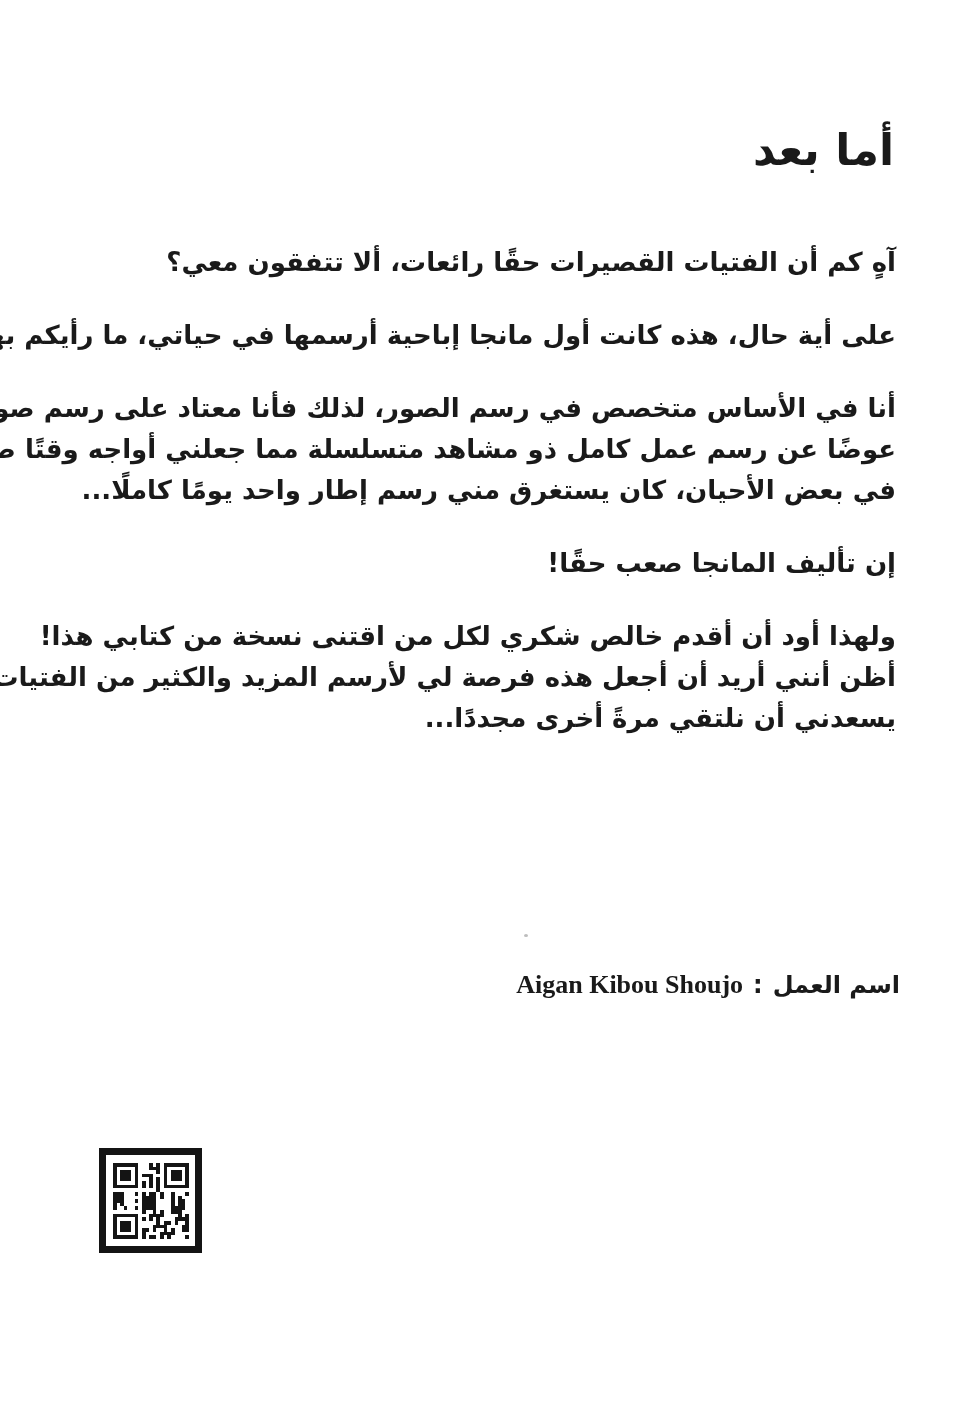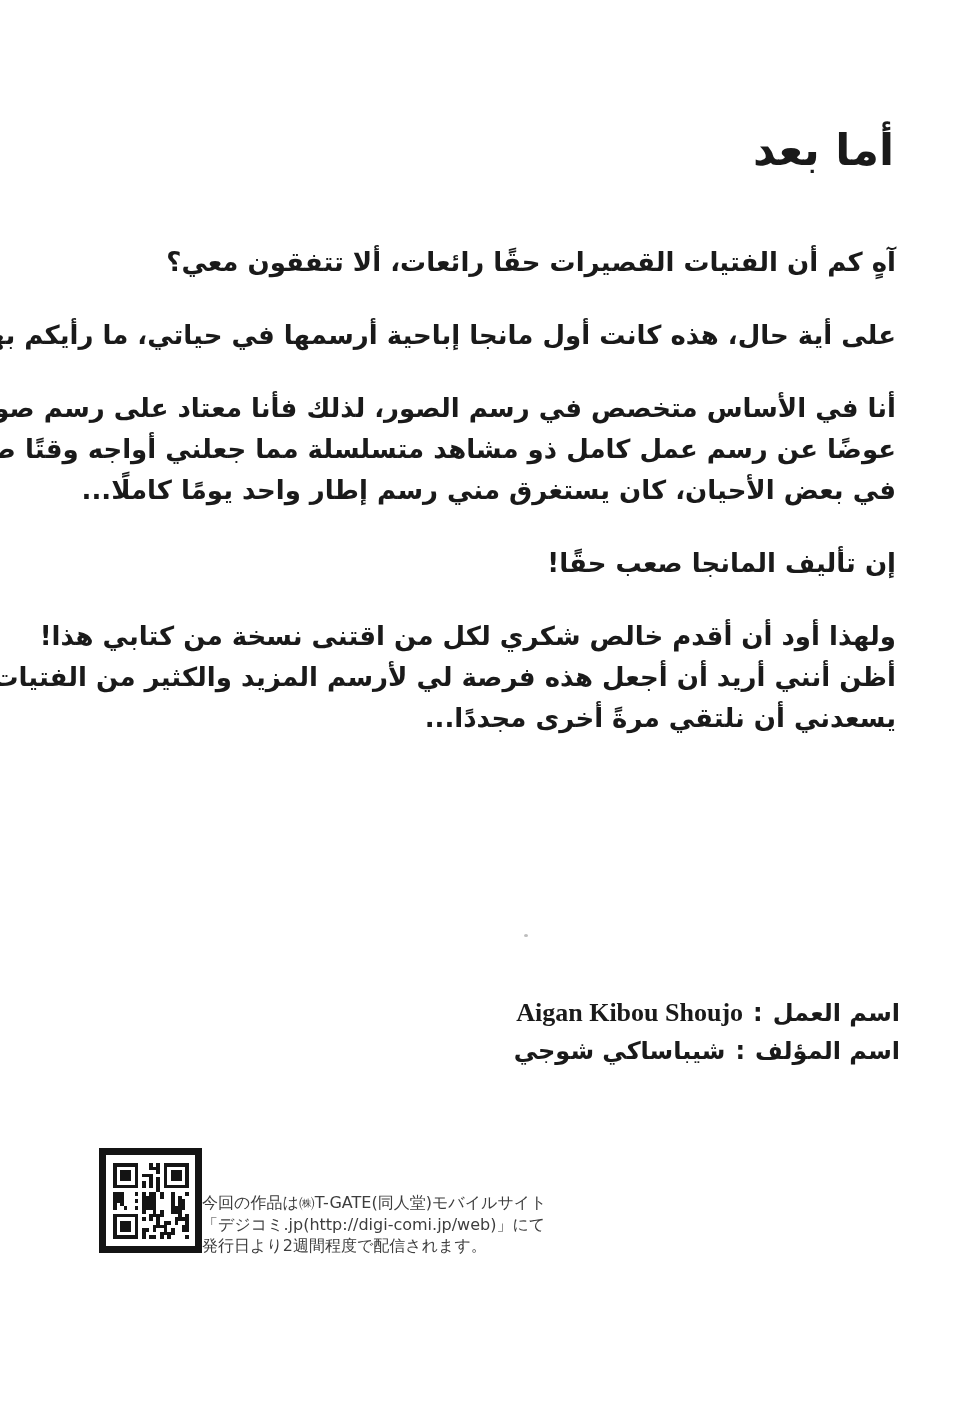--- a/index.html
+++ b/index.html
@@ -23,25 +23,24 @@
   .body-text {
     position:absolute; top:242px; right:84px;
     direction:rtl; text-align:right;
     font-size:26px; font-weight:bold;
     line-height:41px;
   }
   .para { margin-bottom:32px; }
   .para .line { white-space:nowrap; }
   .credits {
     position:absolute; top:966px; right:80px;
-    direction:rtl; text-align:right;
+    direction:rtl; text-align:left;
     font-size:24px; font-weight:bold;
     line-height:38px;
     white-space:nowrap;
-    margin-top:28px;
   }
   .credit-row .c-colon { margin:0 10px; }
   .credit-row .c-value.latin {
     font-family:"Liberation Serif", serif;
     font-size:26px; font-weight:bold;
   }
   .qr-box {
     position:absolute; left:99px; top:1148px;
     width:103px; height:105px;
     border:7px solid var(--qr-border, #141414);
@@ -88,23 +87,20 @@
     <div class="para">
       <div class="line">ولهذا أود أن أقدم خالص شكري لكل من اقتنى نسخة من كتابي هذا!</div>
       <div class="line">أظن أنني أريد أن أجعل هذه فرصة لي لأرسم المزيد والكثير من الفتيات، لذا سوف</div>
       <div class="line">يسعدني أن نلتقي مرةً أخرى مجددًا...</div>
     </div>
   </div>
 
   <div class="credits">
     <div class="credit-row">
       <span class="c-label">اسم العمل</span><span class="c-colon">:</span><span class="c-value latin">Aigan Kibou Shoujo</span>
-    </div>
-    <div class="credit-row">
-      <span class="c-label">اسم المؤلف</span><span class="c-colon">:</span><span class="c-value">شيباساكي شوجي</span>
     </div>
   </div>
 
   <div class="qr-box">
     <svg id="qr-svg" viewBox="0 0 21 21" shape-rendering="crispEdges">
         <rect x="0" y="0" width="1" height="1" fill="#141414"></rect>
         <rect x="1" y="0" width="1" height="1" fill="#141414"></rect>
         <rect x="2" y="0" width="1" height="1" fill="#141414"></rect>
         <rect x="3" y="0" width="1" height="1" fill="#141414"></rect>
         <rect x="4" y="0" width="1" height="1" fill="#141414"></rect>
@@ -315,21 +311,16 @@
         <rect x="16" y="19" width="1" height="1" fill="#141414"></rect>
         <rect x="8" y="20" width="1" height="1" fill="#141414"></rect>
         <rect x="10" y="20" width="1" height="1" fill="#141414"></rect>
         <rect x="11" y="20" width="1" height="1" fill="#141414"></rect>
         <rect x="13" y="20" width="1" height="1" fill="#141414"></rect>
         <rect x="15" y="20" width="1" height="1" fill="#141414"></rect>
         <rect x="20" y="20" width="1" height="1" fill="#141414"></rect>
       </svg>
   </div>
 
-  <div class="notice">
-    <div>今回の作品は㈱T-GATE(同人堂)モバイルサイト</div>
-    <div>「デジコミ.jp(http://digi-comi.jp/web)」にて</div>
-    <div>発行日より2週間程度で配信されます。</div>
-  </div>
 
   <div class="artifact-dot"></div>
 
 </div>
 
 </body></html>

